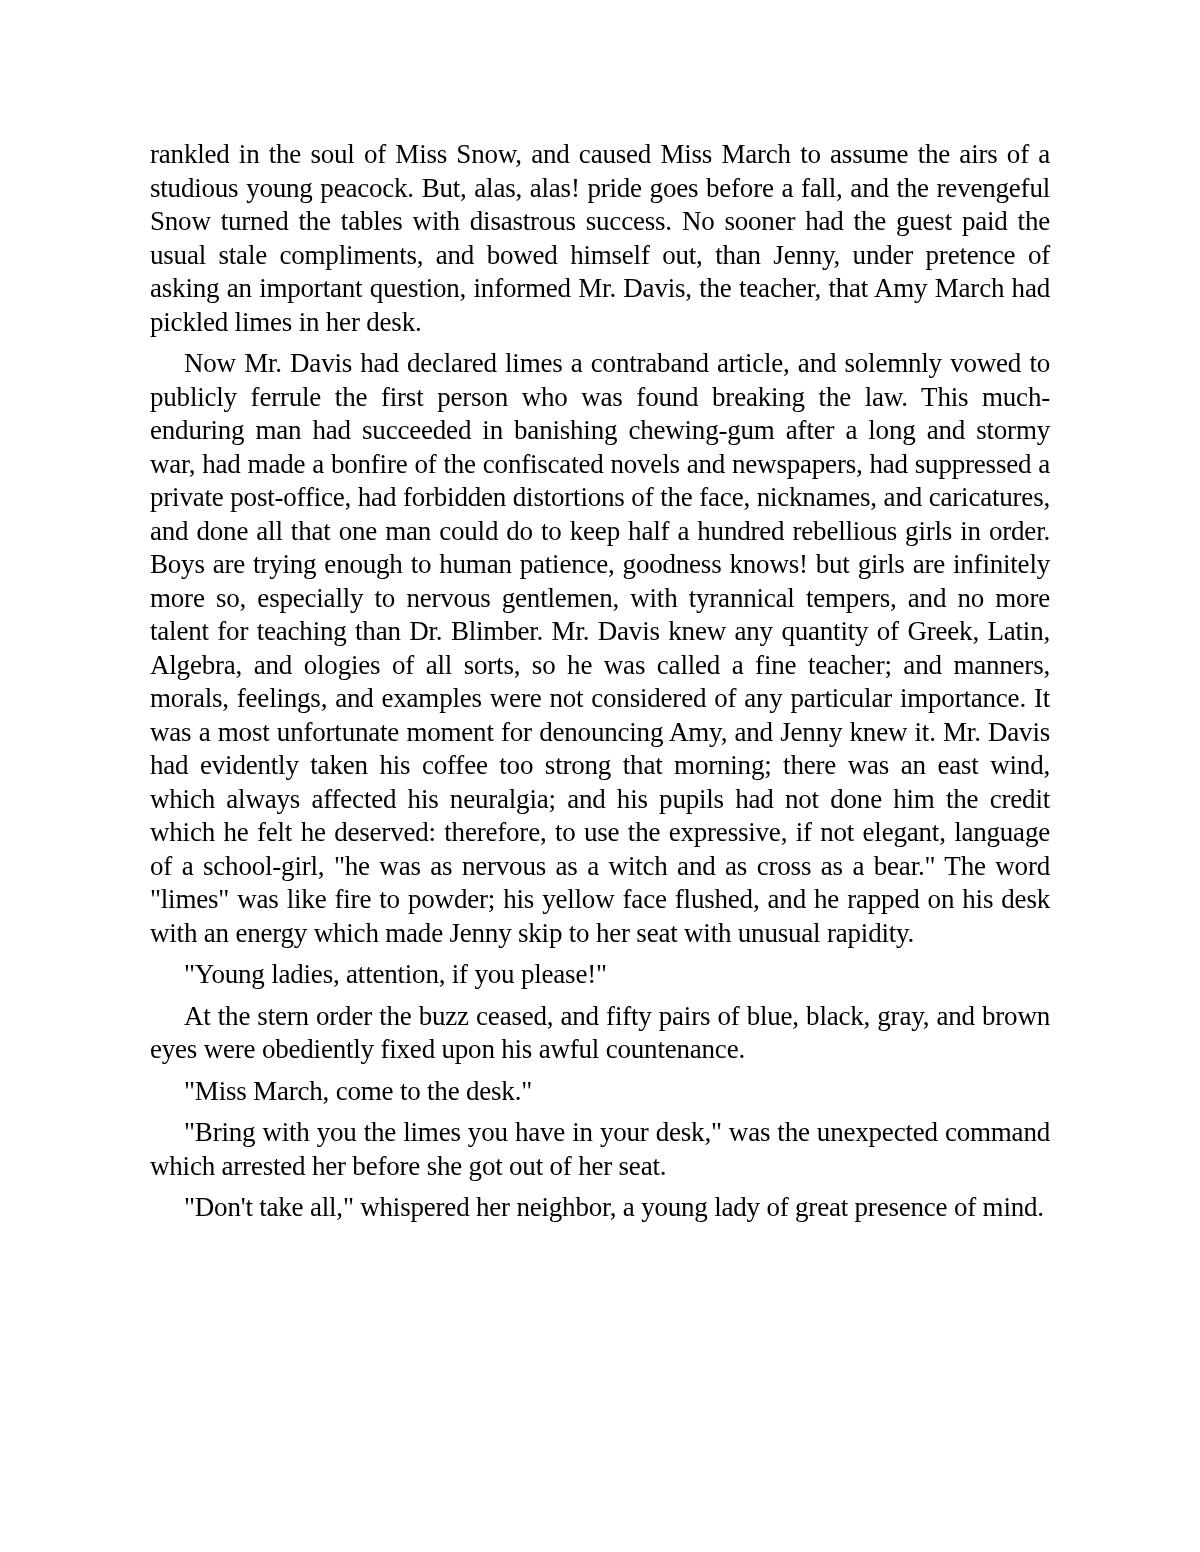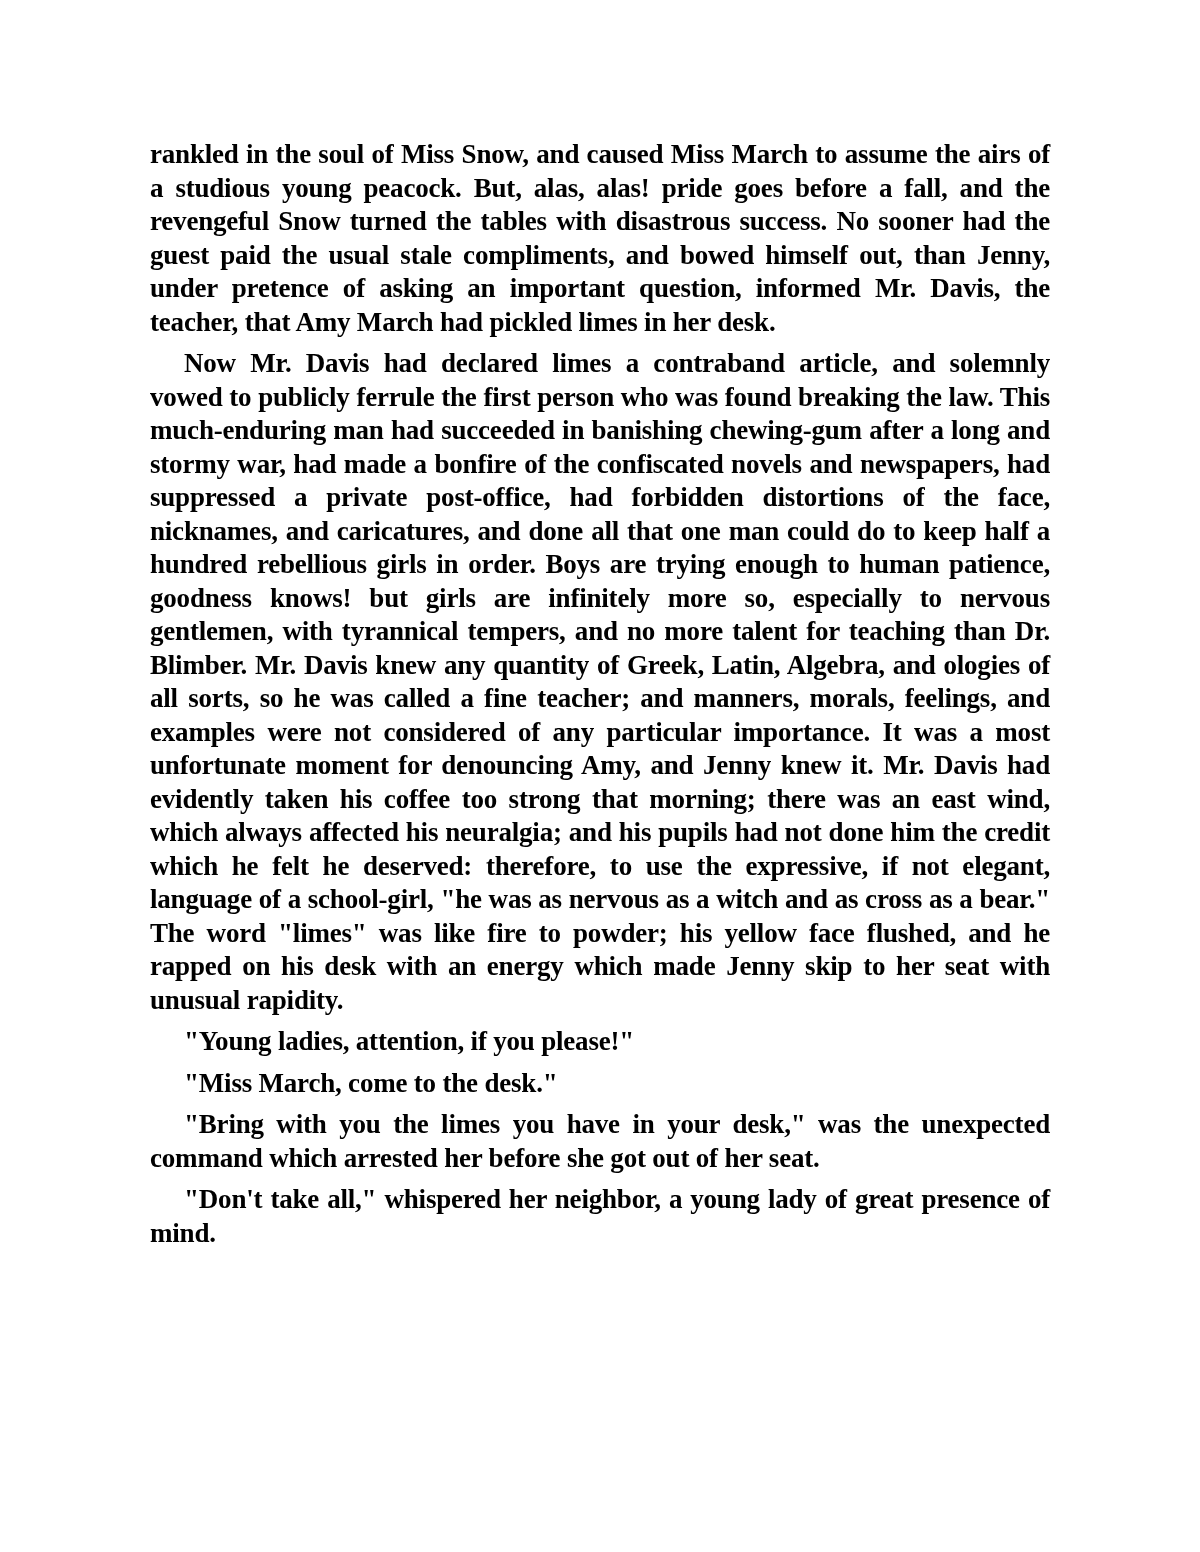--- a/index.html
+++ b/index.html
@@ -6,21 +6,20 @@
     margin: 0;
     padding: 0;
     background: #ffffff;
   }
   .page {
     position: relative;
     width: 1200px;
     height: 1552px;
     background: #ffffff;
     overflow: hidden;
-    font-weight: bold;
   }
   .text-block {
     position: absolute;
     top: 138px;
     left: 150px;
     width: 900px;
     color: #000000;
     font-family: "Liberation Serif", "DejaVu Serif", serif;
     font-size: 27px;
     line-height: 33.5px;
@@ -36,17 +35,18 @@
   }
 </style>
 </head>
 <body>
 
 <div class="page">
   <div class="text-block">
     <p class="continued">rankled in the soul of Miss Snow, and caused Miss March to assume the airs of a studious young peacock. But, alas, alas! pride goes before a fall, and the revengeful Snow turned the tables with disastrous success. No sooner had the guest paid the usual stale compliments, and bowed himself out, than Jenny, under pretence of asking an important question, informed Mr. Davis, the teacher, that Amy March had pickled limes in her desk.</p>
     <p>Now Mr. Davis had declared limes a contraband article, and solemnly vowed to publicly ferrule the first person who was found breaking the law. This much-enduring man had succeeded in banishing chewing-gum after a long and stormy war, had made a bonfire of the confiscated novels and newspapers, had suppressed a private post-office, had forbidden distortions of the face, nicknames, and caricatures, and done all that one man could do to keep half a hundred rebellious girls in order. Boys are trying enough to human patience, goodness knows! but girls are infinitely more so, especially to nervous gentlemen, with tyrannical tempers, and no more talent for teaching than Dr. Blimber. Mr. Davis knew any quantity of Greek, Latin, Algebra, and ologies of all sorts, so he was called a fine teacher; and manners, morals, feelings, and examples were not considered of any particular importance. It was a most unfortunate moment for denouncing Amy, and Jenny knew it. Mr. Davis had evidently taken his coffee too strong that morning; there was an east wind, which always affected his neuralgia; and his pupils had not done him the credit which he felt he deserved: therefore, to use the expressive, if not elegant, language of a school-girl, "he was as nervous as a witch and as cross as a bear." The word "limes" was like fire to powder; his yellow face flushed, and he rapped on his desk with an energy which made Jenny skip to her seat with unusual rapidity.</p>
     <p>"Young ladies, attention, if you please!"</p>
+    <p>At the stern order the buzz ceased, and fifty pairs of blue, black, gray, and brown eyes were obediently fixed upon his awful countenance.</p>
     <p>"Miss March, come to the desk."</p>
     <p>"Bring with you the limes you have in your desk," was the unexpected command which arrested her before she got out of her seat.</p>
     <p>"Don't take all," whispered her neighbor, a young lady of great presence of mind.</p>
   </div>
 </div>
 
 </body></html>

